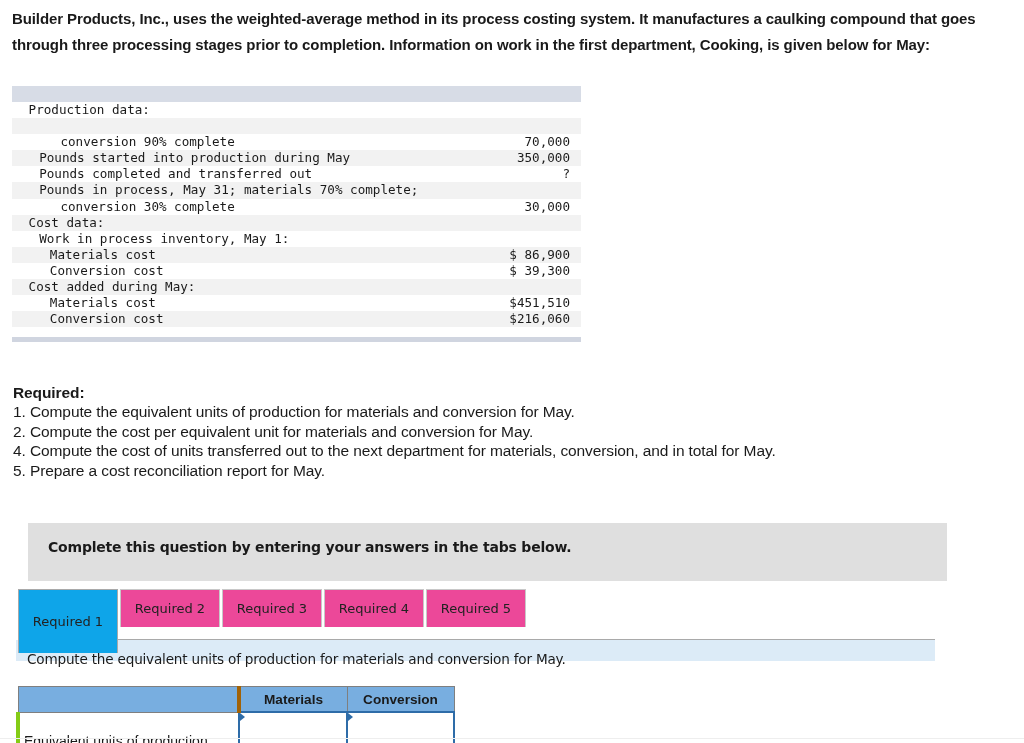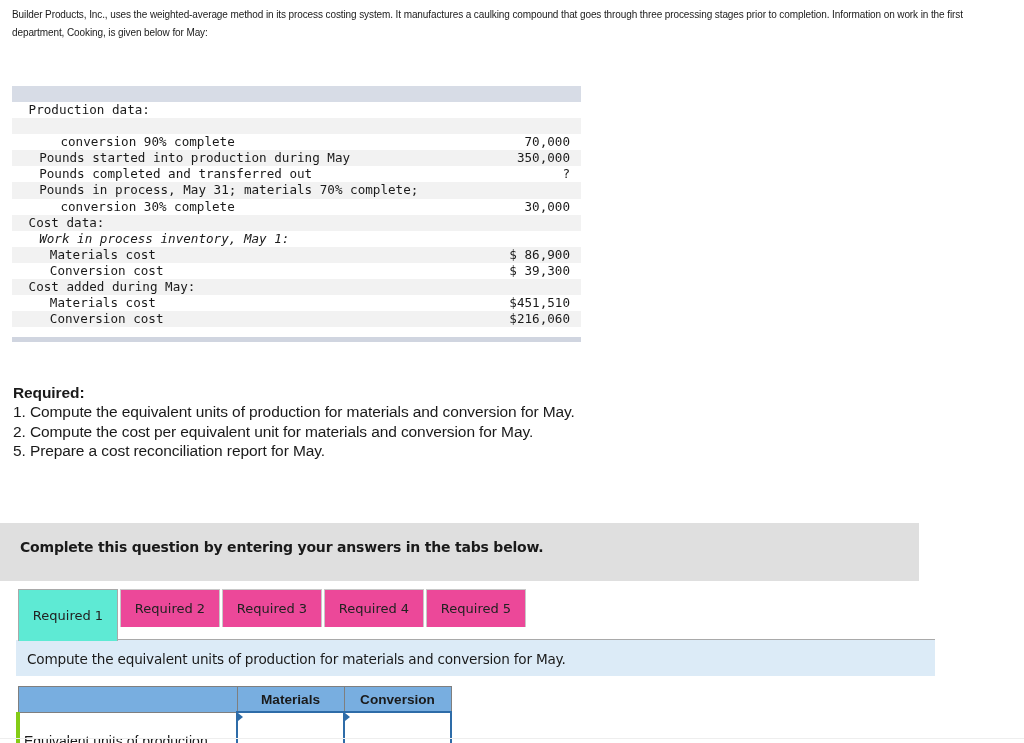--- a/index.html
+++ b/index.html
@@ -1,39 +1,39 @@
 <!DOCTYPE html>
 <html><head>
 <meta charset="utf-8">
 <style>
   html, body { margin: 0; padding: 0; background: #ffffff; }
   body { width: 1024px; height: 743px; overflow: hidden; position: relative; color: #1a1a1a; }
-  .intro { position: absolute; left: 12px; top: 6px; width: 1000px; font-family: "Liberation Sans", sans-serif; font-size: 10px; line-height: 18px; letter-spacing: -0.1px; }
+  .intro { position: absolute; left: 12px; top: 6px; width: 1000px; font-family: "Liberation Sans", sans-serif; font-size: 15px; line-height: 26px; letter-spacing: -0.1px; font-weight: bold; }
   .datatable { position: absolute; left: 12px; top: 86px; width: 569px; font-family: "DejaVu Sans Mono", monospace; font-size: 12.6px; }
   .dt-bar { height: 16px; background: #d7dce6; }
   .dt-bar.bottom { height: 5px; margin-top: 10px; background: #d0d5e0; }
   .dt-row { display: flex; justify-content: space-between; height: 16.1px; line-height: 16.1px; white-space: pre; }
   .dt-row.odd { background: #ffffff; }
   .dt-row.even { background: #f2f2f2; }
   .dt-row .lbl { padding-left: 0; }
   .dt-row .val { padding-right: 11px; text-align: right; }
   .required { position: absolute; left: 13px; top: 383px; width: 1000px; font-family: "Liberation Sans", sans-serif; font-size: 15.5px; line-height: 19.4px; letter-spacing: -0.1px; }
   .required .title { font-weight: bold; }
-  .instr-box { position: absolute; left: 0; top: 523px; width: 919px; height: 58px; background: #dfdfdf; }
+  .instr-box { position: absolute; left: 28px; top: 523px; width: 919px; height: 58px; background: #dfdfdf; }
   .instr-box span { position: absolute; left: 20px; top: 16px; font-family: "DejaVu Sans", sans-serif; font-weight: bold; font-size: 14px; color: #1a1a1a; letter-spacing: -0.2px; }
   .tabs { position: absolute; left: 18px; top: 589px; height: 51px; display: flex; }
   .tab { width: 100px; height: 38px; border: 1px solid #c8c8c8; border-bottom: none; background: #ec4899; margin-right: 2px; box-sizing: border-box; display: flex; align-items: center; justify-content: center; font-family: "DejaVu Sans", sans-serif; font-size: 13px; color: #222; cursor: pointer; }
-  .tab.active { background: #5eead4; border-color: #a9a9a9; height: 52px; position: relative; z-index: 2; }
+  .tab.active { background: #0ea5e9; border-color: #a9a9a9; height: 64px; position: relative; z-index: 2; }
   .tab-line { position: absolute; left: 18px; top: 639px; width: 917px; height: 1px; background: #a9a9a9; }
-  .prompt { position: absolute; left: 16px; top: 640px; width: 919px; height: 36px; background: #dcebf7; }
+  .prompt { position: absolute; left: 16px; top: 640px; width: 919px; height: 21px; background: #dcebf7; }
   .prompt span { position: absolute; left: 11px; top: 11px; font-family: "DejaVu Sans", sans-serif; font-size: 13.6px; color: #1a1a1a; letter-spacing: -0.2px; }
   .answer { position: absolute; left: 16px; top: 686px; border-collapse: collapse; font-family: "Liberation Sans", sans-serif; }
   .answer th { background: #78aee0; height: 24px; font-size: 13.6px; font-weight: bold; color: #1a1a1a; border: 1px solid #7f7f7f; padding: 0; }
   .answer th.c0 { width: 218px; }
-  .answer th.c1 { width: 106px; border-left: 1px solid #a16207; }
+  .answer th.c1 { width: 106px; border-left: 4px solid #a16207; }
   .answer th.c2 { width: 106px; margin-left: 28px; }
   .answer td { height: 24px; font-size: 14px; padding: 0; }
   .answer td.lbl { border-left: 4px solid #84cc16; padding-left: 4px; padding-top: 12px; vertical-align: bottom; }
   .answer td.inp { border: 2px solid #2e6ca8; border-bottom: none; position: relative; background: #ffffff; }
   .answer td.inp input { width: 100%; height: 22px; border: none; outline: none; background: transparent; box-sizing: border-box; font-size: 14px; }
   .answer td.inp .flag { position: absolute; left: 0; top: 0; width: 0; height: 0; border-top: 4px solid transparent; border-bottom: 4px solid transparent; border-left: 5px solid #2e6ca8; }
   .bottom-line { position: absolute; left: 0; top: 738px; width: 1024px; height: 1px; background: #eeeeee; }
 </style>
 </head>
 <body>
@@ -44,34 +44,35 @@
   <div class="dt-bar"></div>
   <div id="dt-rows">
       <div class="dt-row odd"><span class="lbl" style="padding-left: 16.6px;">Production data:</span><span class="val"></span></div>
       <div class="dt-row even"><span class="val"></span></div>
       <div class="dt-row odd"><span class="lbl" style="padding-left: 48.4px;">conversion 90% complete</span><span class="val">70,000</span></div>
       <div class="dt-row even"><span class="lbl" style="padding-left: 27.2px;">Pounds started into production during May</span><span class="val">350,000</span></div>
       <div class="dt-row odd"><span class="lbl" style="padding-left: 27.2px;">Pounds completed and transferred out</span><span class="val">?</span></div>
       <div class="dt-row even"><span class="lbl" style="padding-left: 27.2px;">Pounds in process, May 31; materials 70% complete;</span><span class="val"></span></div>
       <div class="dt-row odd"><span class="lbl" style="padding-left: 48.4px;">conversion 30% complete</span><span class="val">30,000</span></div>
       <div class="dt-row even"><span class="lbl" style="padding-left: 16.6px;">Cost data:</span><span class="val"></span></div>
-      <div class="dt-row odd"><span class="lbl" style="padding-left: 27.2px; font-style: italic;">Work in process inventory, May 1:</span><span class="val"></span></div>
+      <div class="dt-row odd"><span class="lbl" style="padding-left: 27.2px;">Work in process inventory, May 1:</span><span class="val"></span></div>
       <div class="dt-row even"><span class="lbl" style="padding-left: 37.8px;">Materials cost</span><span class="val">$ 86,900</span></div>
       <div class="dt-row odd"><span class="lbl" style="padding-left: 37.8px;">Conversion cost</span><span class="val">$ 39,300</span></div>
       <div class="dt-row even"><span class="lbl" style="padding-left: 16.6px;">Cost added during May:</span><span class="val"></span></div>
       <div class="dt-row odd"><span class="lbl" style="padding-left: 37.8px;">Materials cost</span><span class="val">$451,510</span></div>
       <div class="dt-row even"><span class="lbl" style="padding-left: 37.8px;">Conversion cost</span><span class="val">$216,060</span></div>
     </div>
   <div class="dt-bar bottom"></div>
 </div>
 
 <div class="required">
   <div class="title">Required:</div>
   <div>1. Compute the equivalent units of production for materials and conversion for May.</div>
   <div>2. Compute the cost per equivalent unit for materials and conversion for May.</div>
+  <div>4. Compute the cost of units transferred out to the next department for materials, conversion, and in total for May.</div>
   <div>5. Prepare a cost reconciliation report for May.</div>
 </div>
 
 <div class="instr-box">
   <span>Complete this question by entering your answers in the tabs below.</span>
 </div>
 
 <div class="tabs">
   <div class="tab active">Required 1</div>
   <div class="tab">Required 2</div>

